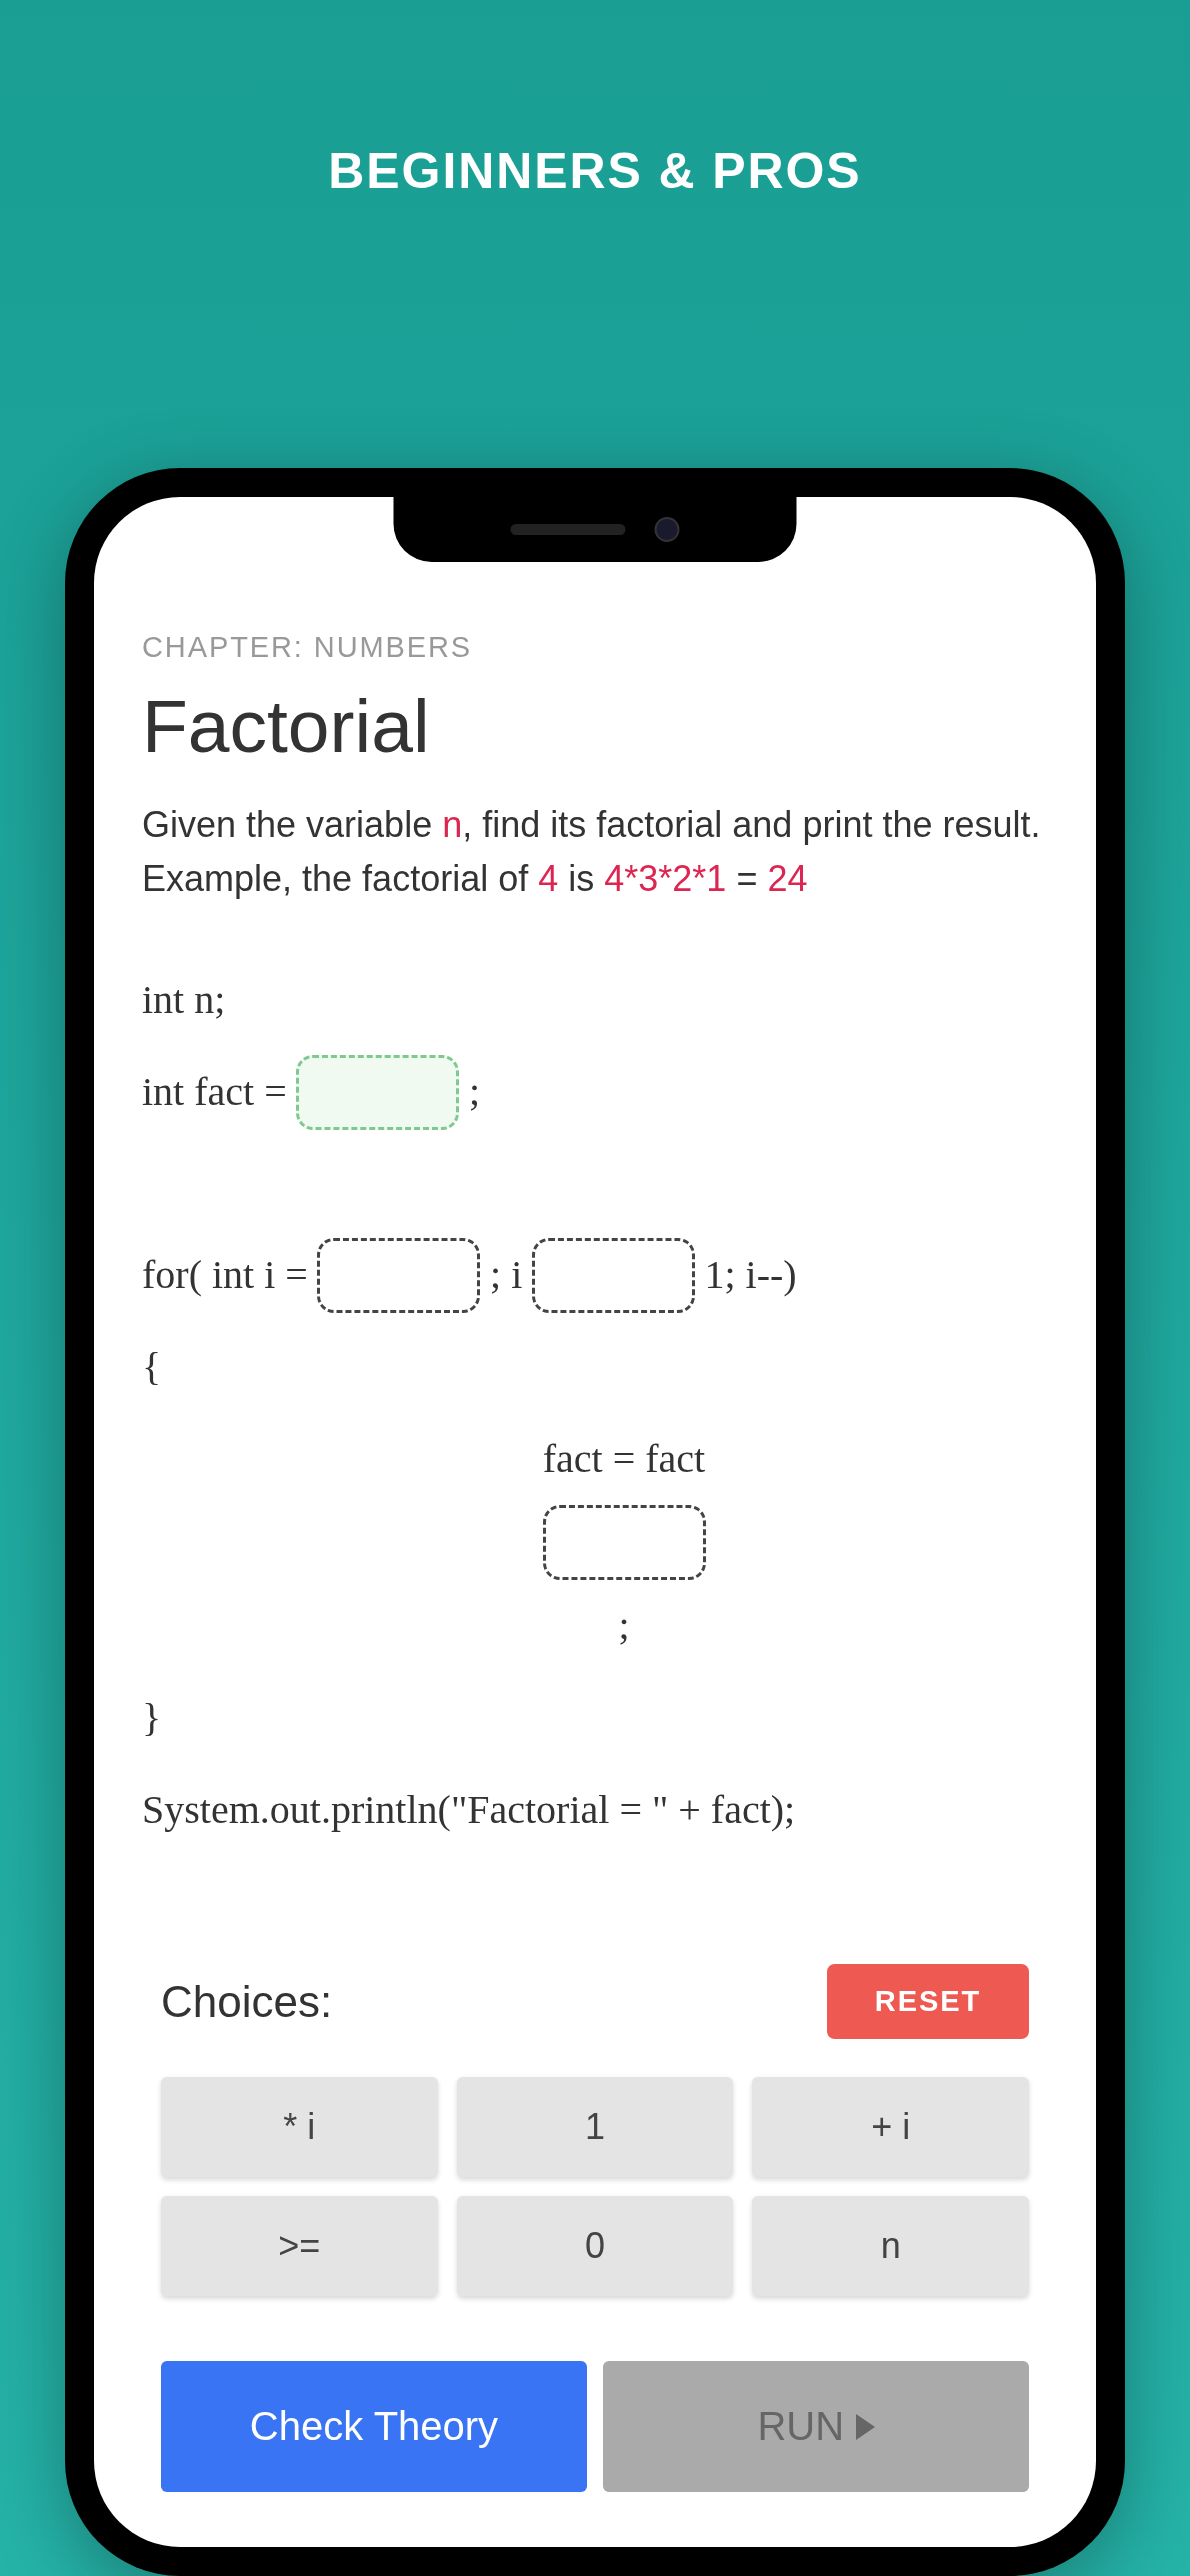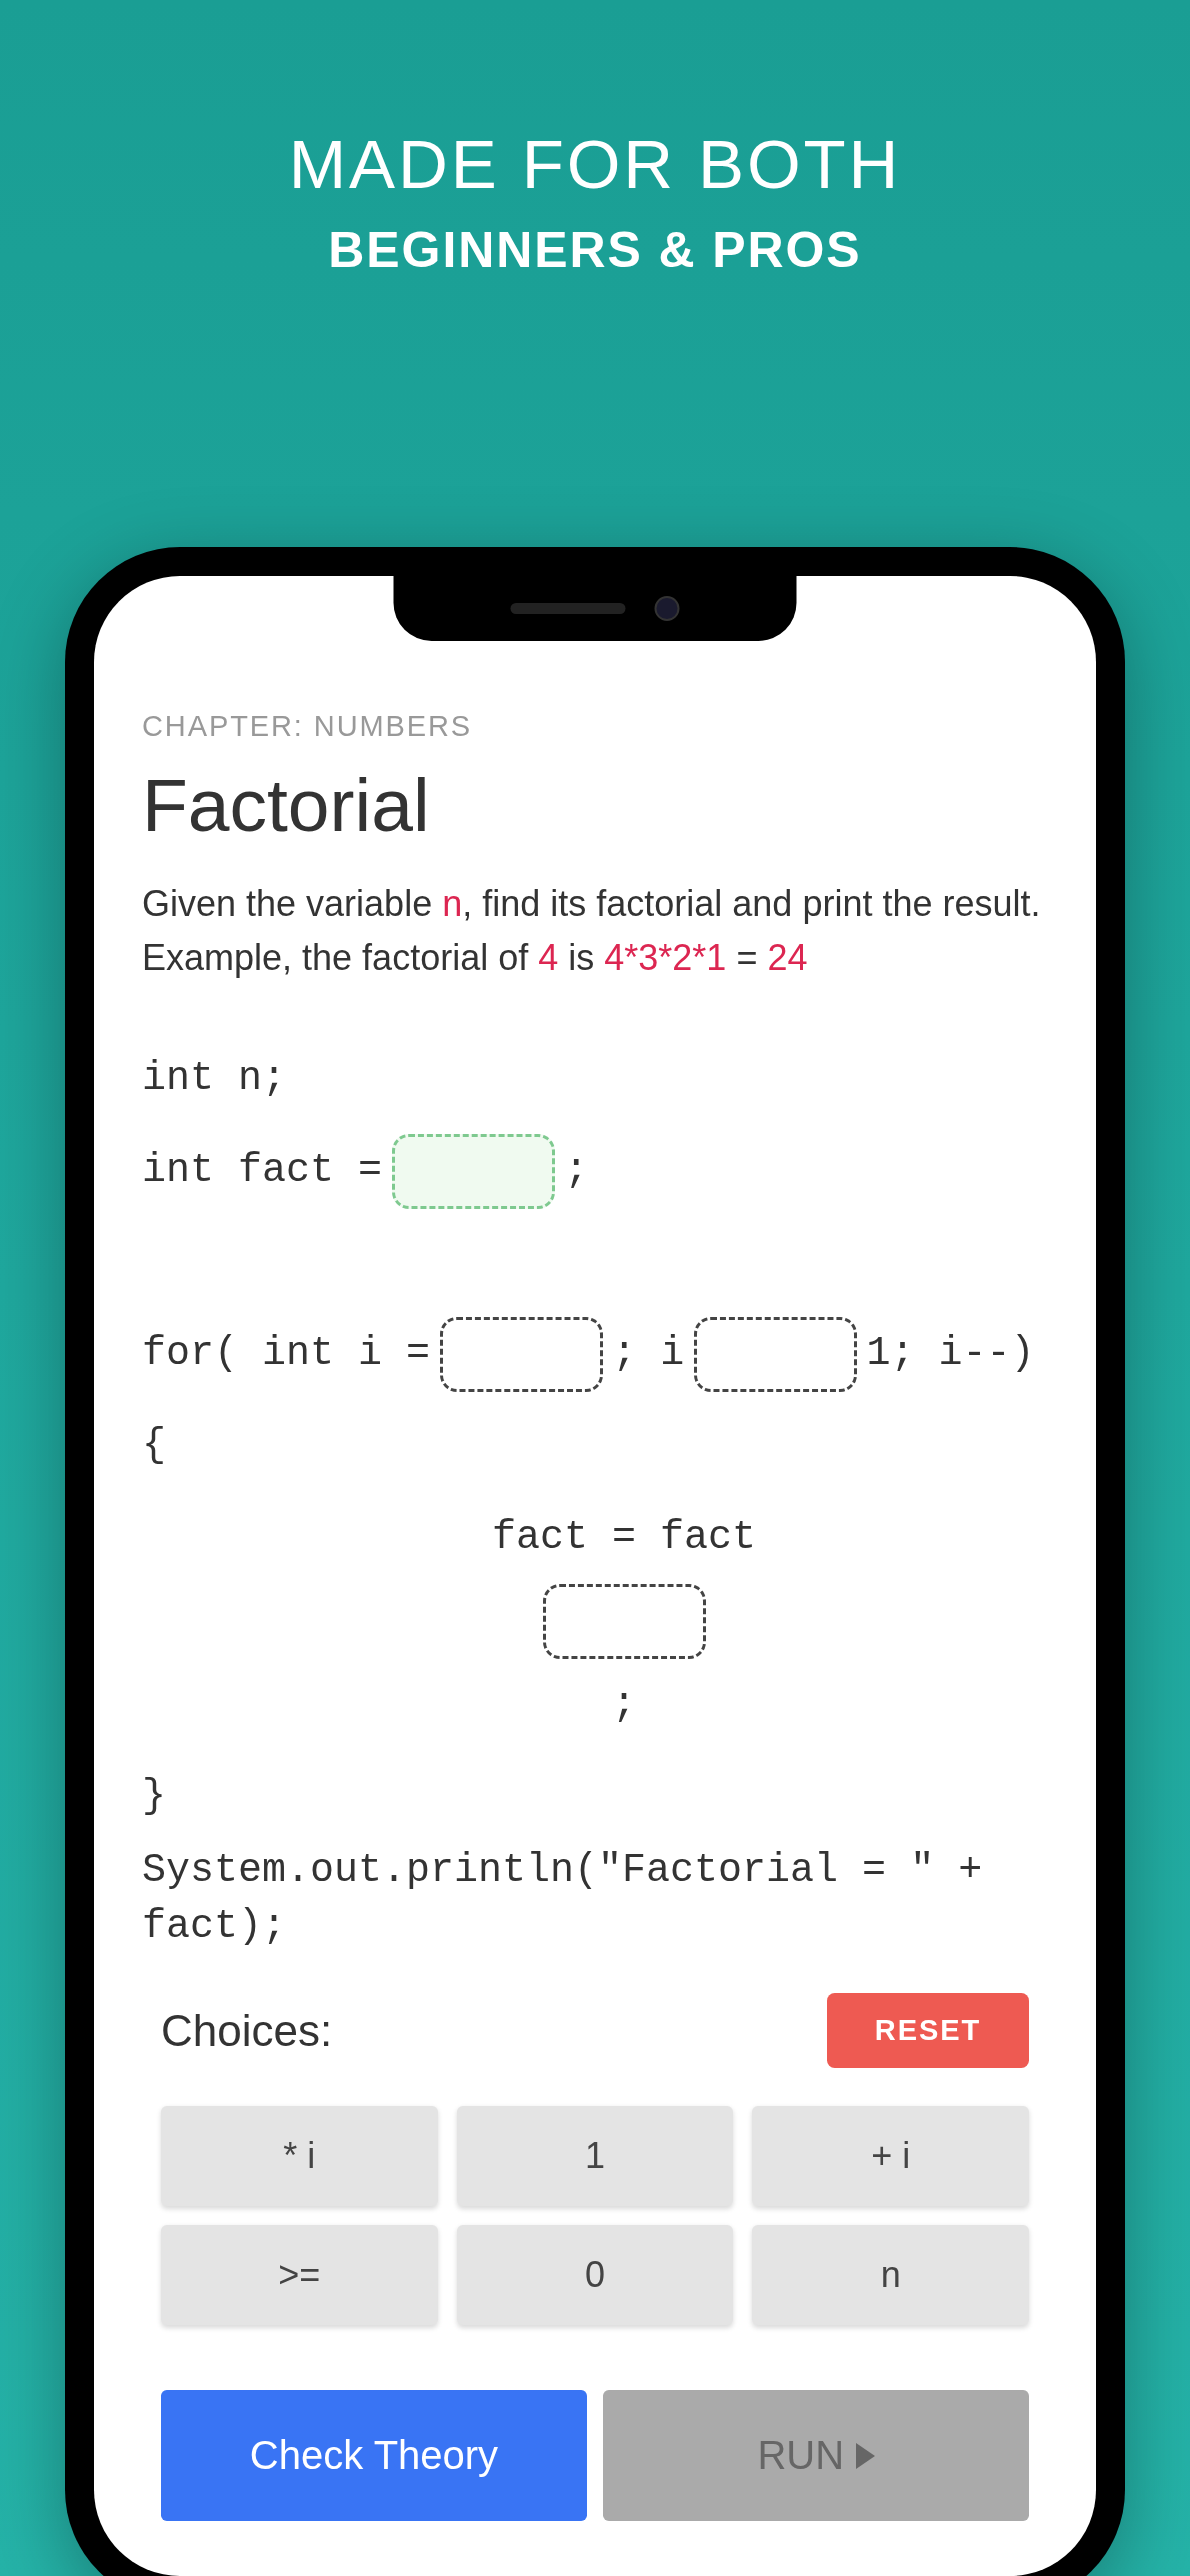--- a/index.html
+++ b/index.html
@@ -119,21 +119,21 @@
     }
     
     .highlight-red {
       color: #dc2651;
     }
     
     .code-block {
       color: #333;
       font-size: 40px;
       line-height: 2.3;
-      font-family: Liberation Mono, monospace;
+      font-family: Liberation Serif, serif;
     }
     
     .code-line {
       display: flex;
       align-items: center;
       flex-wrap: wrap;
       min-height: 91px;
     }
     
     .code-indent {
@@ -245,21 +245,20 @@
       height: 0;
       border-left: 19px solid #666;
       border-top: 13.4px solid transparent;
       border-bottom: 13.4px solid transparent;
     }
   </style>
 </head>
 <body>
 
 <div class="promo-heading">
-  <div class="promo-line1">MADE FOR BOTH</div>
   <div class="promo-line2">BEGINNERS &amp; PROS</div>
 </div>
 
 <div class="phone-frame">
   <div class="phone-screen">
     <div class="notch">
       <div class="speaker"></div>
       <div class="camera"></div>
     </div>
 

